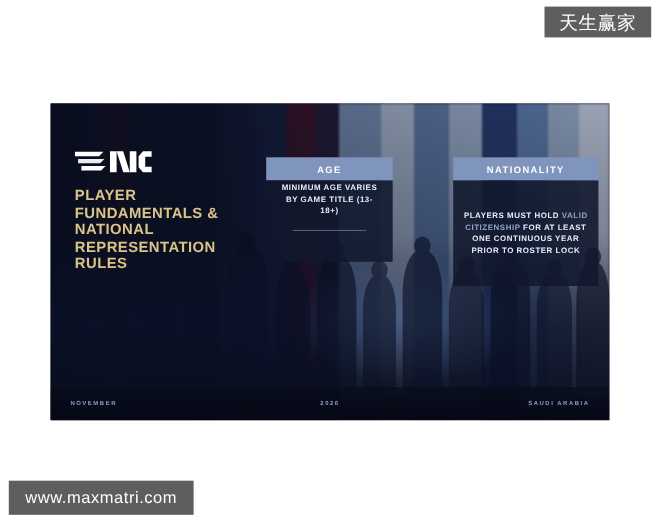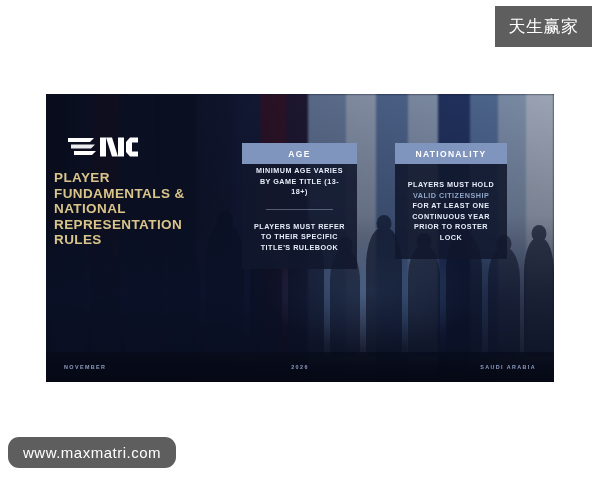--- a/index.html
+++ b/index.html
@@ -12,27 +12,26 @@
 
   
   .wm{
     position:absolute;
     background:#5e5e5e;
     color:#ffffff;
     display:flex;align-items:center;justify-content:center;
     letter-spacing:.5px;
   }
   #wm-top{
-    right:8px;top:6px;width:97px;height:41px;
+    right:8px;top:6px;width:97px;height:28px;
     font-size:17px;
   }
   #wm-bottom{
     left:8px;bottom:12px;width:168px;height:31px;
     font-size:15px;
-    border-radius:11px;
   }
 
   
   .slide{
     position:absolute;left:46px;top:94px;width:508px;height:288px;
     overflow:hidden;
     background:#0b1020;
   }
 
   
@@ -83,21 +82,21 @@
   .glow{
     position:absolute;left:215px;bottom:30px;width:220px;height:120px;
     background:radial-gradient(ellipse at center,rgba(120,165,225,.34),rgba(120,165,225,0) 68%);
   }
 
   
   .logo{position:absolute;left:22px;top:42px;width:70px;height:22px;}
 
   
   .headline{
-    position:absolute;left:8px;top:76px;width:170px;
+    position:absolute;left:22px;top:76px;width:170px;
     color:#d9c48a;
     font-size:13.5px;line-height:15.5px;
     font-weight:bold;letter-spacing:.4px;
     text-transform:uppercase;
   }
 
   
   .card{position:absolute;}
   .card-head{
     background:#8095bd;
@@ -106,32 +105,32 @@
     text-align:center;
     padding:6px 4px 5px;
     text-transform:uppercase;
   }
   .card-body{
     background:rgba(17,24,46,.88);
     color:#e7edf8;
     font-size:7.2px;line-height:10.5px;
     font-weight:bold;letter-spacing:.5px;
     text-align:center;
-    padding:16px 9px;
+    padding:27px 9px;
     text-transform:uppercase;
   }
   .divider{
     height:1px;background:rgba(190,205,230,.38);
     margin:11px 14px 12px;
   }
   .hl{color:#90a4c6;}
 
   #card-age{left:196px;top:49px;width:115px;}
   #card-age .card-body{padding:2px 10px 16px;}
-  #card-nationality{left:349px;top:49px;width:112px;}
+  #card-nationality{left:366px;top:49px;width:132px;}
   #card-dual{left:347px;top:143px;width:140px;}
 
   
   .footer{
     position:absolute;left:0;right:0;bottom:0;height:30px;
     background:linear-gradient(180deg,rgba(7,11,26,.72),rgba(5,8,20,.96));
     display:flex;align-items:center;
     color:#8d9cbe;
     font-size:5.4px;letter-spacing:1.4px;
     font-weight:bold;text-transform:uppercase;
@@ -181,21 +180,20 @@
     </svg>
   </div>
 
   <div class="headline">PLAYER FUNDAMENTALS &amp; NATIONAL REPRESENTATION RULES</div>
 
   <div class="card" id="card-age">
     <div class="card-head">AGE</div>
     <div class="card-body">
       <div>MINIMUM AGE VARIES BY GAME TITLE (13-18+)</div>
       <div class="divider"></div>
-      <div>PLAYERS MUST REFER TO THEIR SPECIFIC TITLE'S RULEBOOK</div>
     </div>
   </div>
 
   <div class="card" id="card-nationality">
     <div class="card-head">NATIONALITY</div>
     <div class="card-body">
       <span>PLAYERS MUST HOLD </span><span class="hl">VALID CITIZENSHIP</span><span> FOR AT LEAST ONE CONTINUOUS YEAR PRIOR TO ROSTER LOCK</span>
     </div>
   </div>
 

